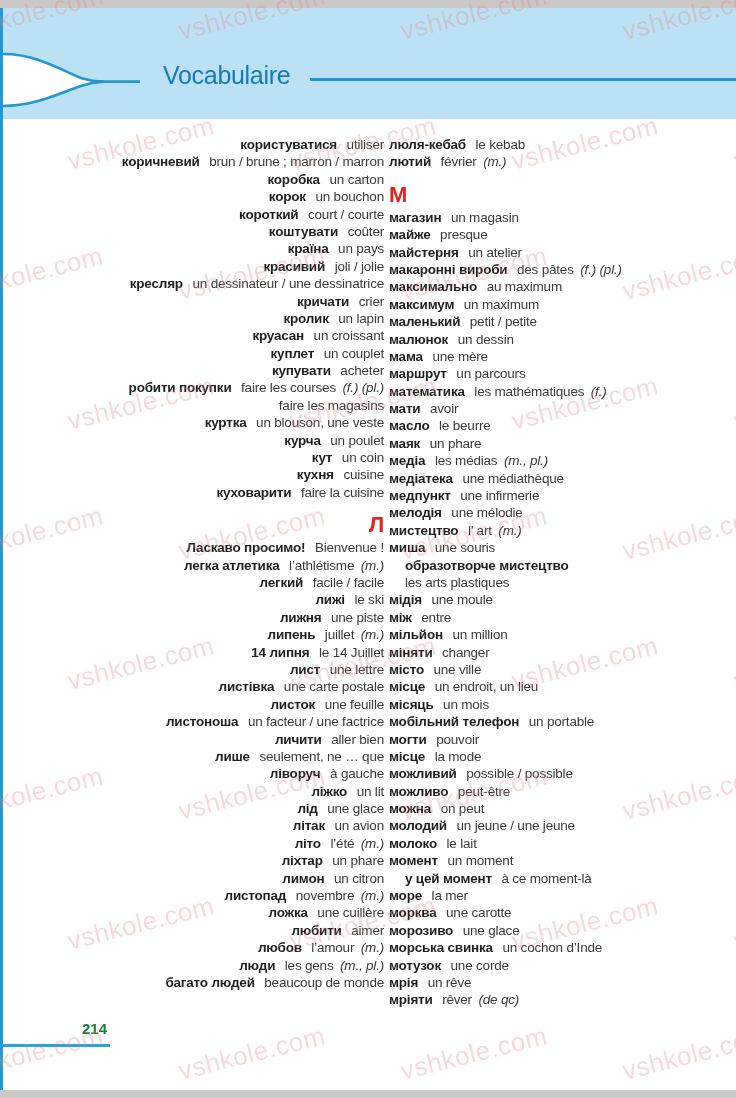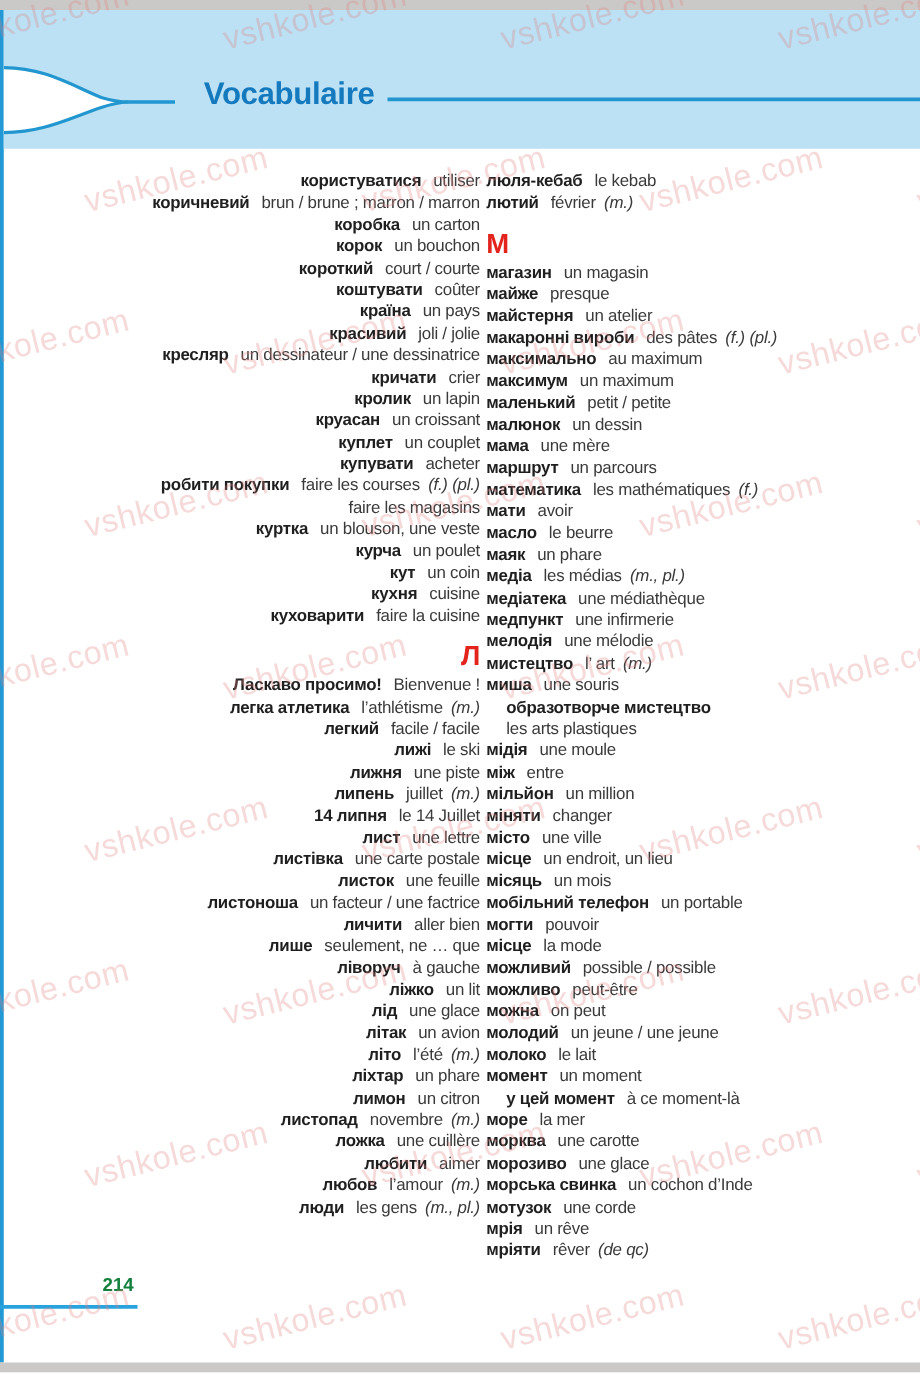--- a/index.html
+++ b/index.html
@@ -10,21 +10,21 @@
   .strip{position:absolute;left:0;width:736px;height:8px;background:#cac9c7;}
   .strip.top{top:0;}
   .strip.bottom{top:1090px;}
 
   .left-border{position:absolute;left:0;top:8px;width:3px;height:1082px;background:#2299d4;}
 
   .band{position:absolute;left:3px;top:8px;width:733px;height:111px;background:#bce1f5;}
 
   .ribbon-svg{position:absolute;left:3px;top:8px;}
 
-  .chapter-title{position:absolute;left:163px;top:61px;font-size:25px;font-weight:bold;
+  .chapter-title{position:absolute;left:163px;top:61px;font-size:25px;font-weight:normal;
        color:#1579bd;letter-spacing:-0.3px;z-index:3;}
   .band-rule{position:absolute;left:310px;top:78px;width:426px;height:3px;background:#2196cf;z-index:3;}
 
   .col{position:absolute;top:136px;z-index:2;font-size:13.5px;letter-spacing:-0.2px;}
   .col.left{left:82px;width:302px;text-align:right;}
   .col.right{left:389px;width:340px;}
   .row{height:17.4px;line-height:17.4px;white-space:nowrap;}
   .row.indent{padding-left:16px;}
   .uk{font-weight:bold;color:#1f1f1f;margin-right:6px;}
   .fr{color:#3a3a3a;}
@@ -101,20 +101,21 @@
       <div class="row"><span class="uk">лід</span> <span class="fr">une glace</span> </div>
       <div class="row"><span class="uk">літак</span> <span class="fr">un avion</span> </div>
       <div class="row"><span class="uk">літо</span> <span class="fr">l’été</span> <span class="it">(m.)</span> </div>
       <div class="row"><span class="uk">ліхтар</span> <span class="fr">un phare</span> </div>
       <div class="row"><span class="uk">лимон</span> <span class="fr">un citron</span> </div>
       <div class="row"><span class="uk">листопад</span> <span class="fr">novembre</span> <span class="it">(m.)</span> </div>
       <div class="row"><span class="uk">ложка</span> <span class="fr">une cuillère</span> </div>
       <div class="row"><span class="uk">любити</span> <span class="fr">aimer</span> </div>
       <div class="row"><span class="uk">любов</span> <span class="fr">l’amour</span> <span class="it">(m.)</span> </div>
       <div class="row"><span class="uk">люди</span> <span class="fr">les gens</span> <span class="it">(m., pl.)</span> </div>
+      <div class="row"><span class="uk">багато людей</span> <span class="fr">beaucoup de monde</span> </div>
     </div>
   <div class="col right">
       <div class="row"><span class="uk">люля-кебаб</span> <span class="fr">le kebab</span> </div>
       <div class="row"><span class="uk">лютий</span> <span class="fr">février</span> <span class="it">(m.)</span> </div>
       <div class="letter">М</div>
       <div class="row"><span class="uk">магазин</span> <span class="fr">un magasin</span> </div>
       <div class="row"><span class="uk">майже</span> <span class="fr">presque</span> </div>
       <div class="row"><span class="uk">майстерня</span> <span class="fr">un atelier</span> </div>
       <div class="row"><span class="uk">макаронні вироби</span> <span class="fr">des pâtes</span> <span class="it">(f.) (pl.)</span> </div>
       <div class="row"><span class="uk">максимально</span> <span class="fr">au maximum</span> </div>

